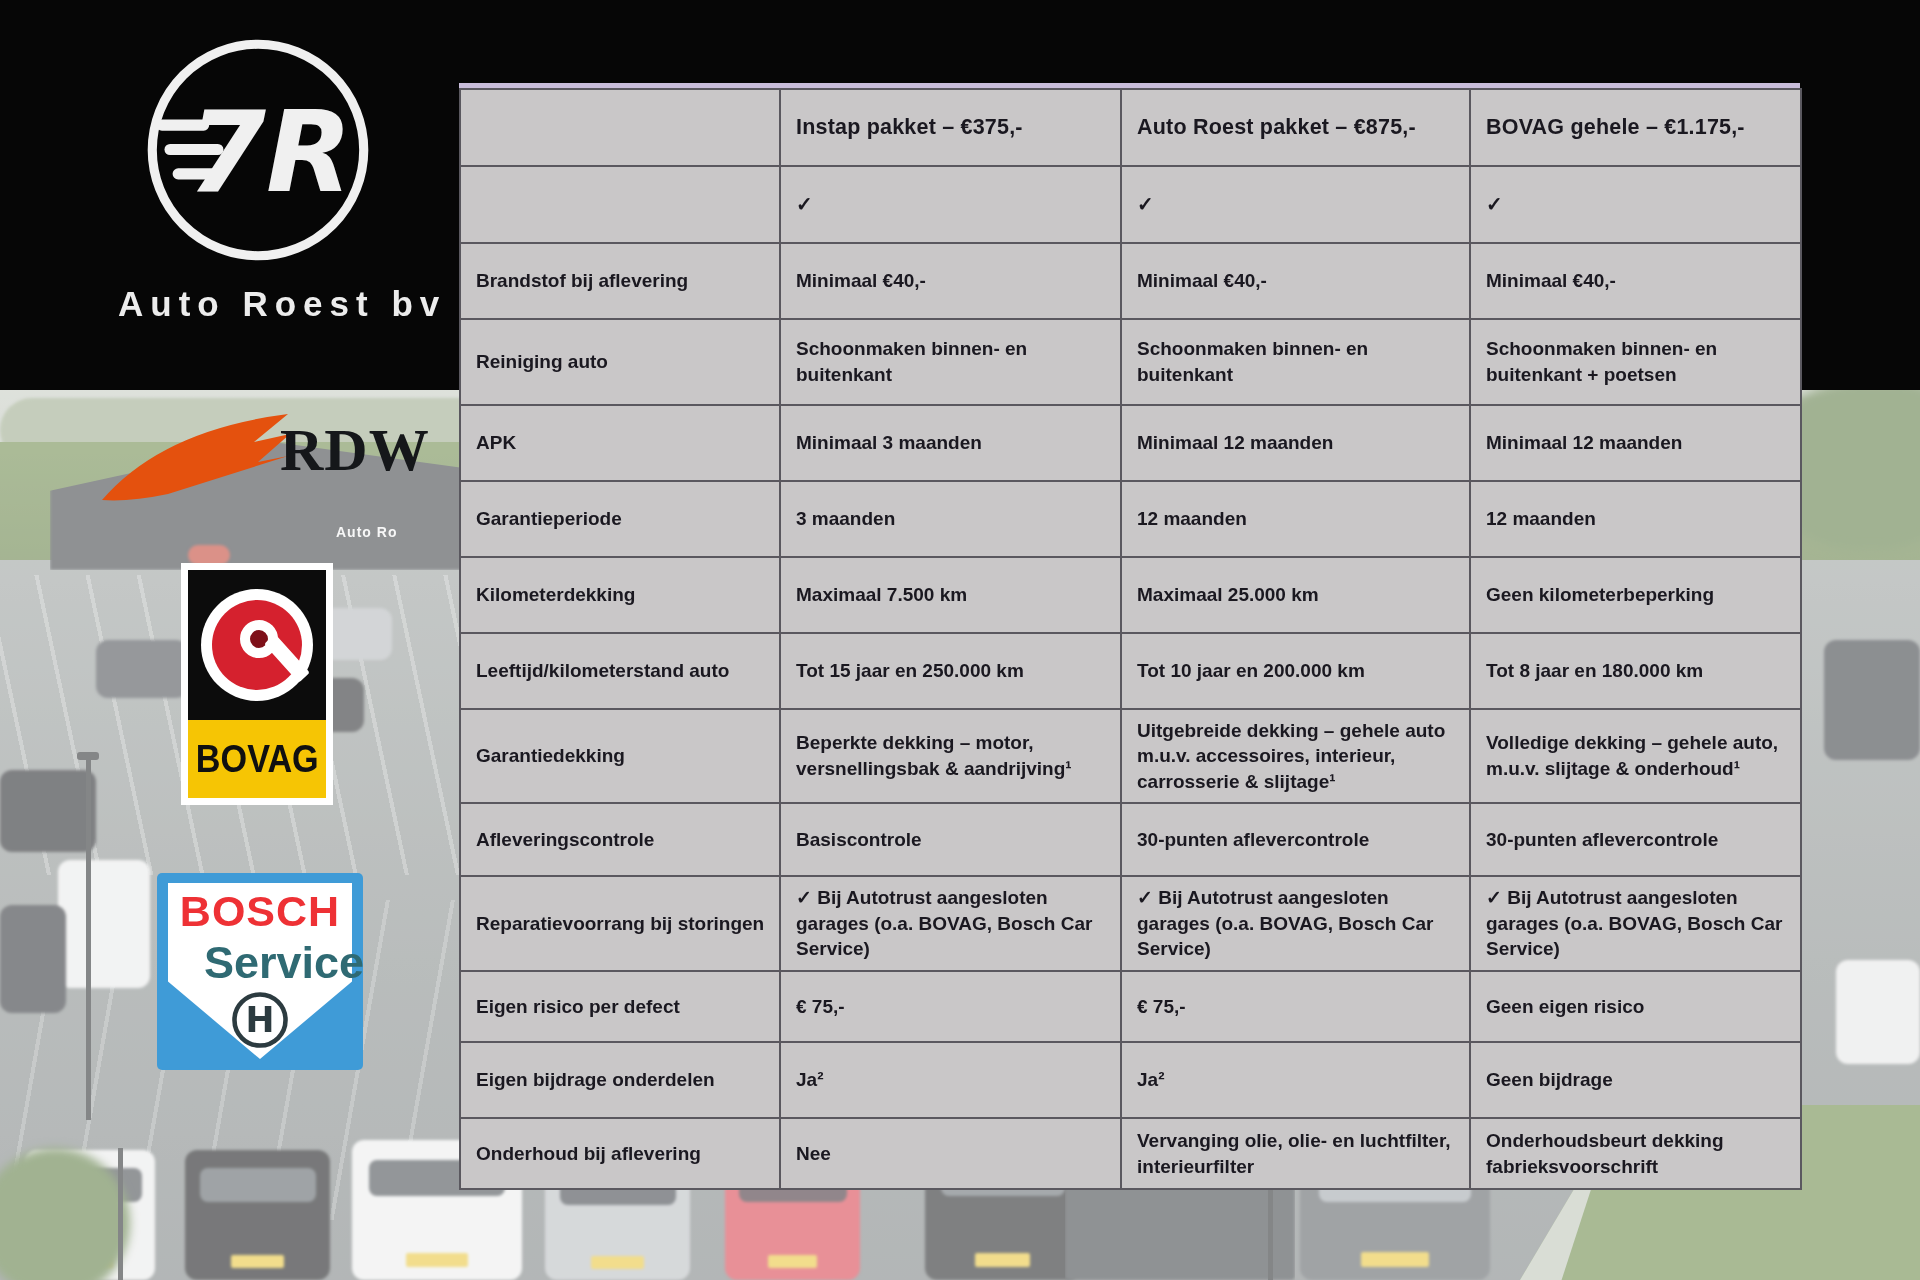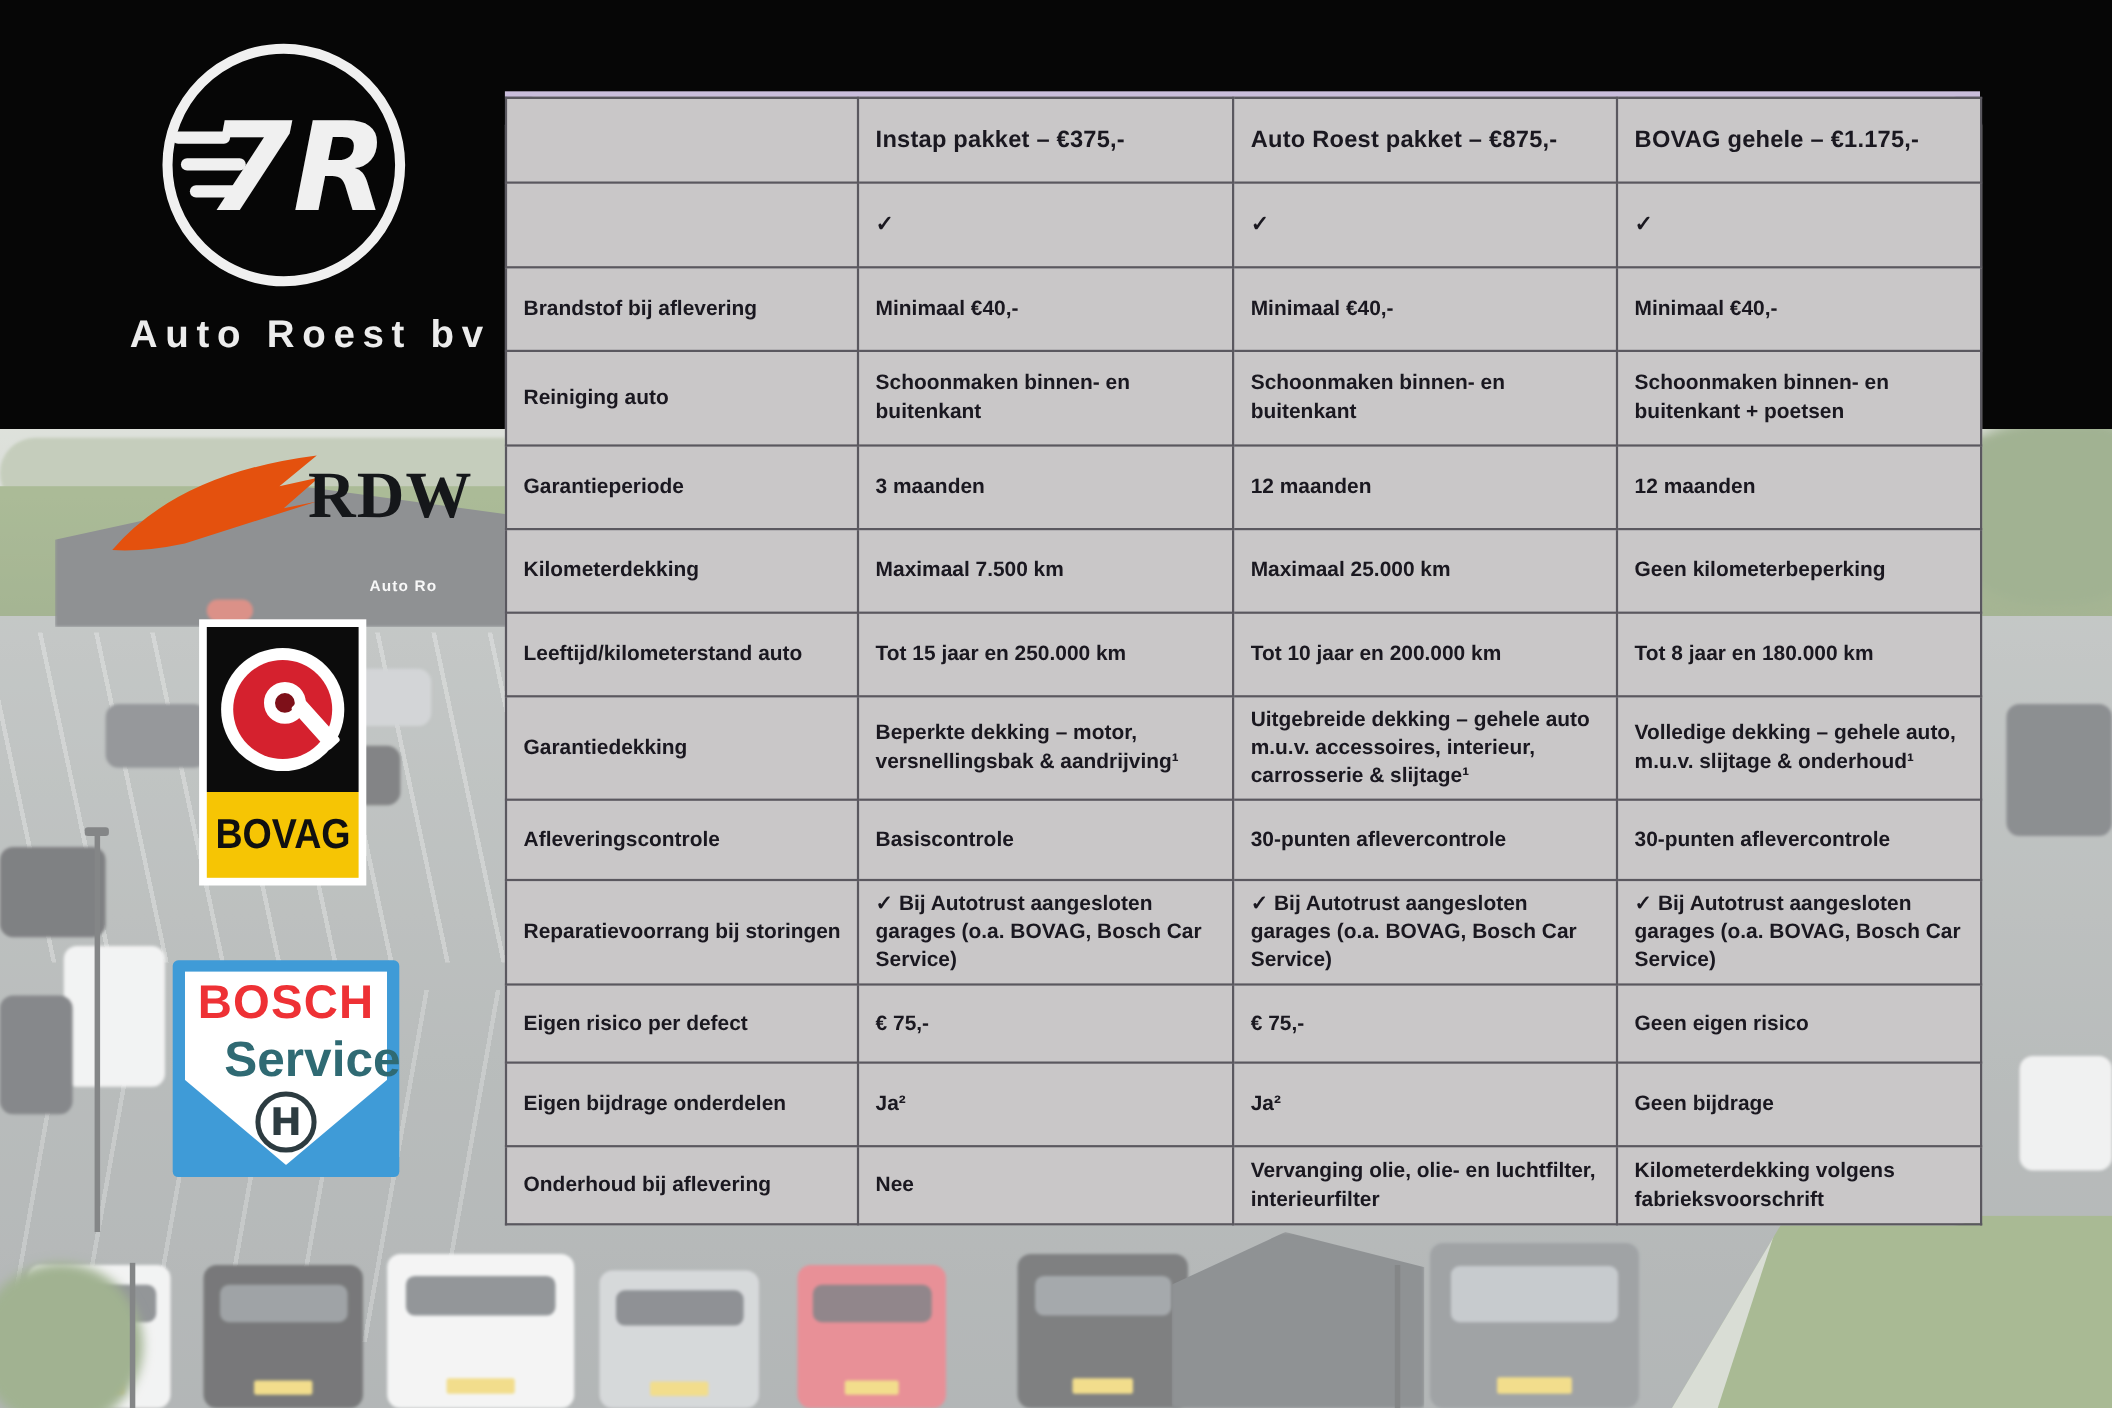--- a/index.html
+++ b/index.html
@@ -216,20 +216,26 @@
           <td>Minimaal €40,-</td>
           <td>Minimaal €40,-</td>
         </tr>
         <tr style="height: 86px;">
           <th>Reiniging auto</th>
           <td>Schoonmaken binnen- en buitenkant</td>
           <td>Schoonmaken binnen- en buitenkant</td>
           <td>Schoonmaken binnen- en buitenkant + poetsen</td>
         </tr>
         <tr style="height: 76px;">
+          <th>APK</th>
+          <td>Minimaal 3 maanden</td>
+          <td>Minimaal 12 maanden</td>
+          <td>Minimaal 12 maanden</td>
+        </tr>
+        <tr style="height: 76px;">
           <th>Garantieperiode</th>
           <td>3 maanden</td>
           <td>12 maanden</td>
           <td>12 maanden</td>
         </tr>
         <tr style="height: 76px;">
           <th>Kilometerdekking</th>
           <td>Maximaal 7.500 km</td>
           <td>Maximaal 25.000 km</td>
           <td>Geen kilometerbeperking</td>
@@ -267,17 +273,17 @@
         <tr style="height: 76px;">
           <th>Eigen bijdrage onderdelen</th>
           <td>Ja²</td>
           <td>Ja²</td>
           <td>Geen bijdrage</td>
         </tr>
         <tr style="height: 71px;">
           <th>Onderhoud bij aflevering</th>
           <td>Nee</td>
           <td>Vervanging olie, olie- en luchtfilter, interieurfilter</td>
-          <td>Kilometerdekking volgens fabrieksvoorschrift</td>
+          <td>Onderhoudsbeurt dekking fabrieksvoorschrift</td>
         </tr>
       </tbody>
     </table>
 </div>
 
 </body></html>

